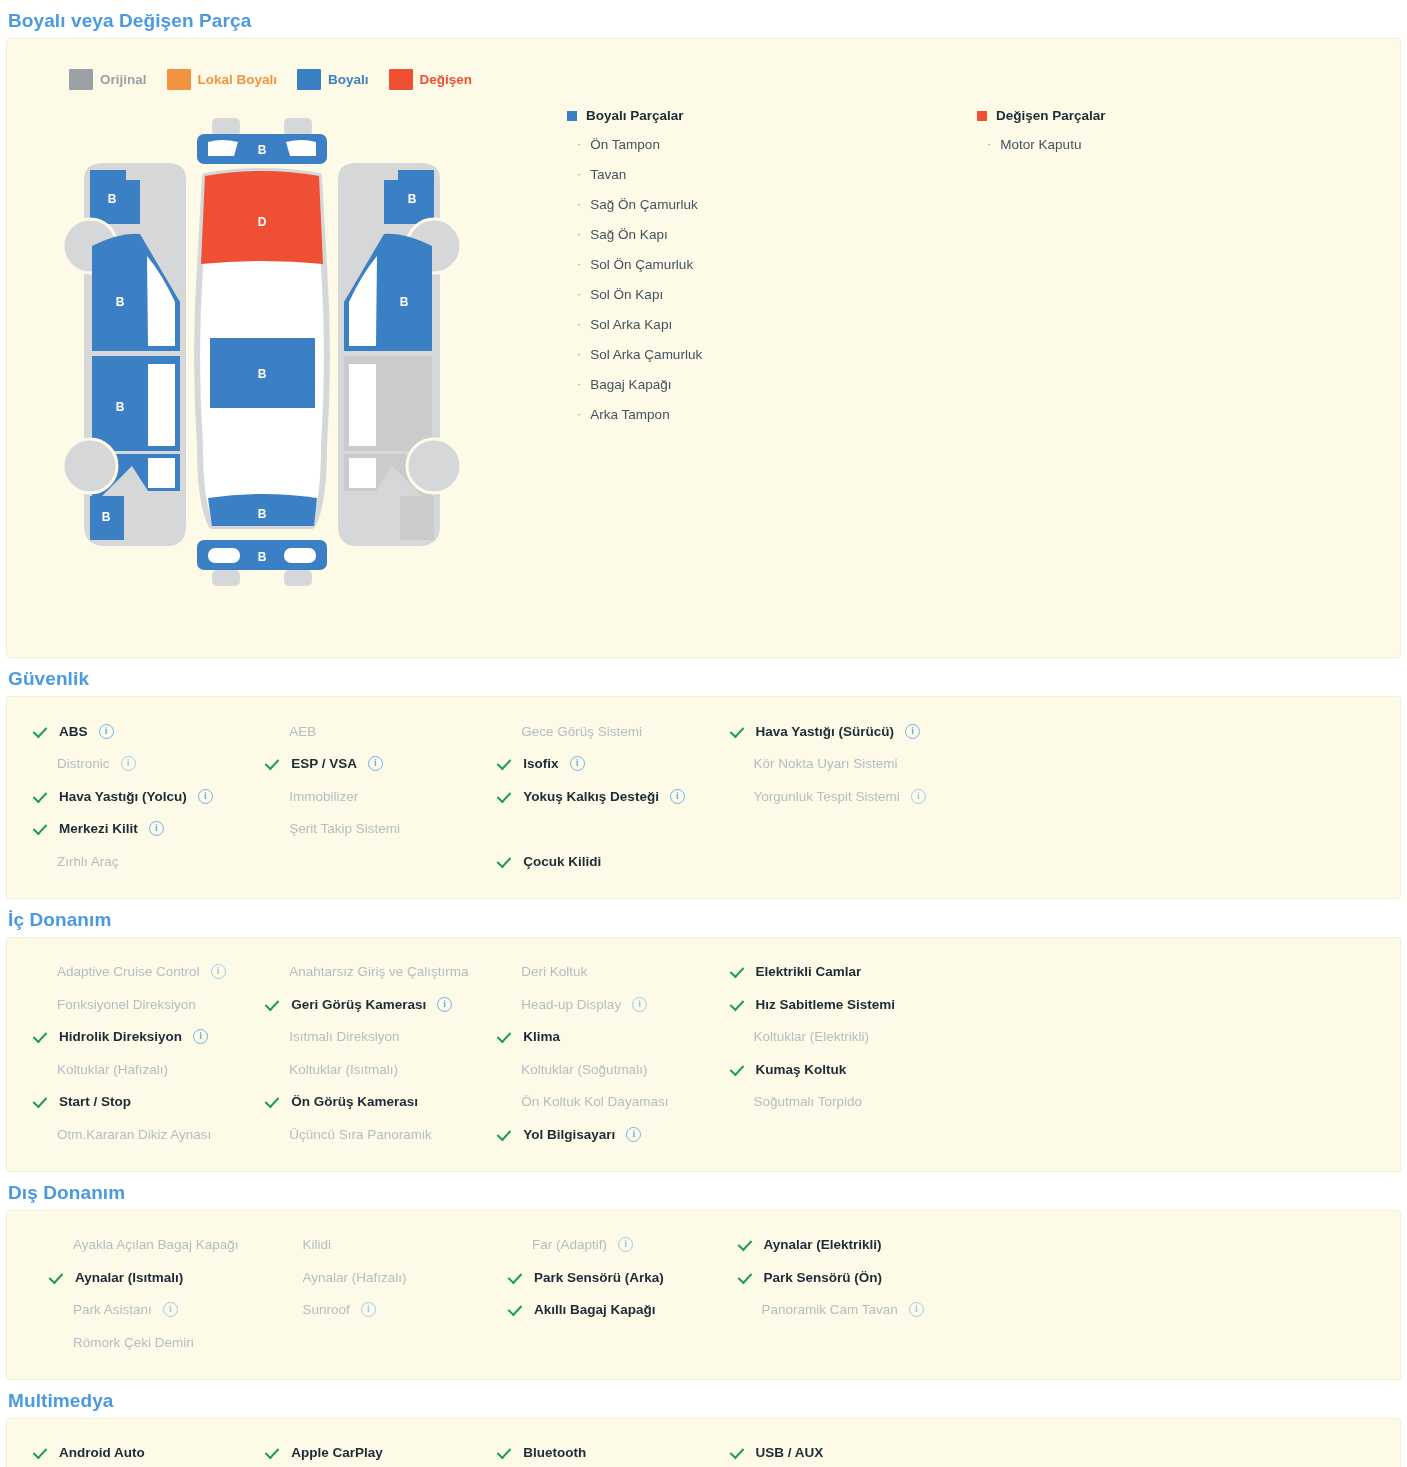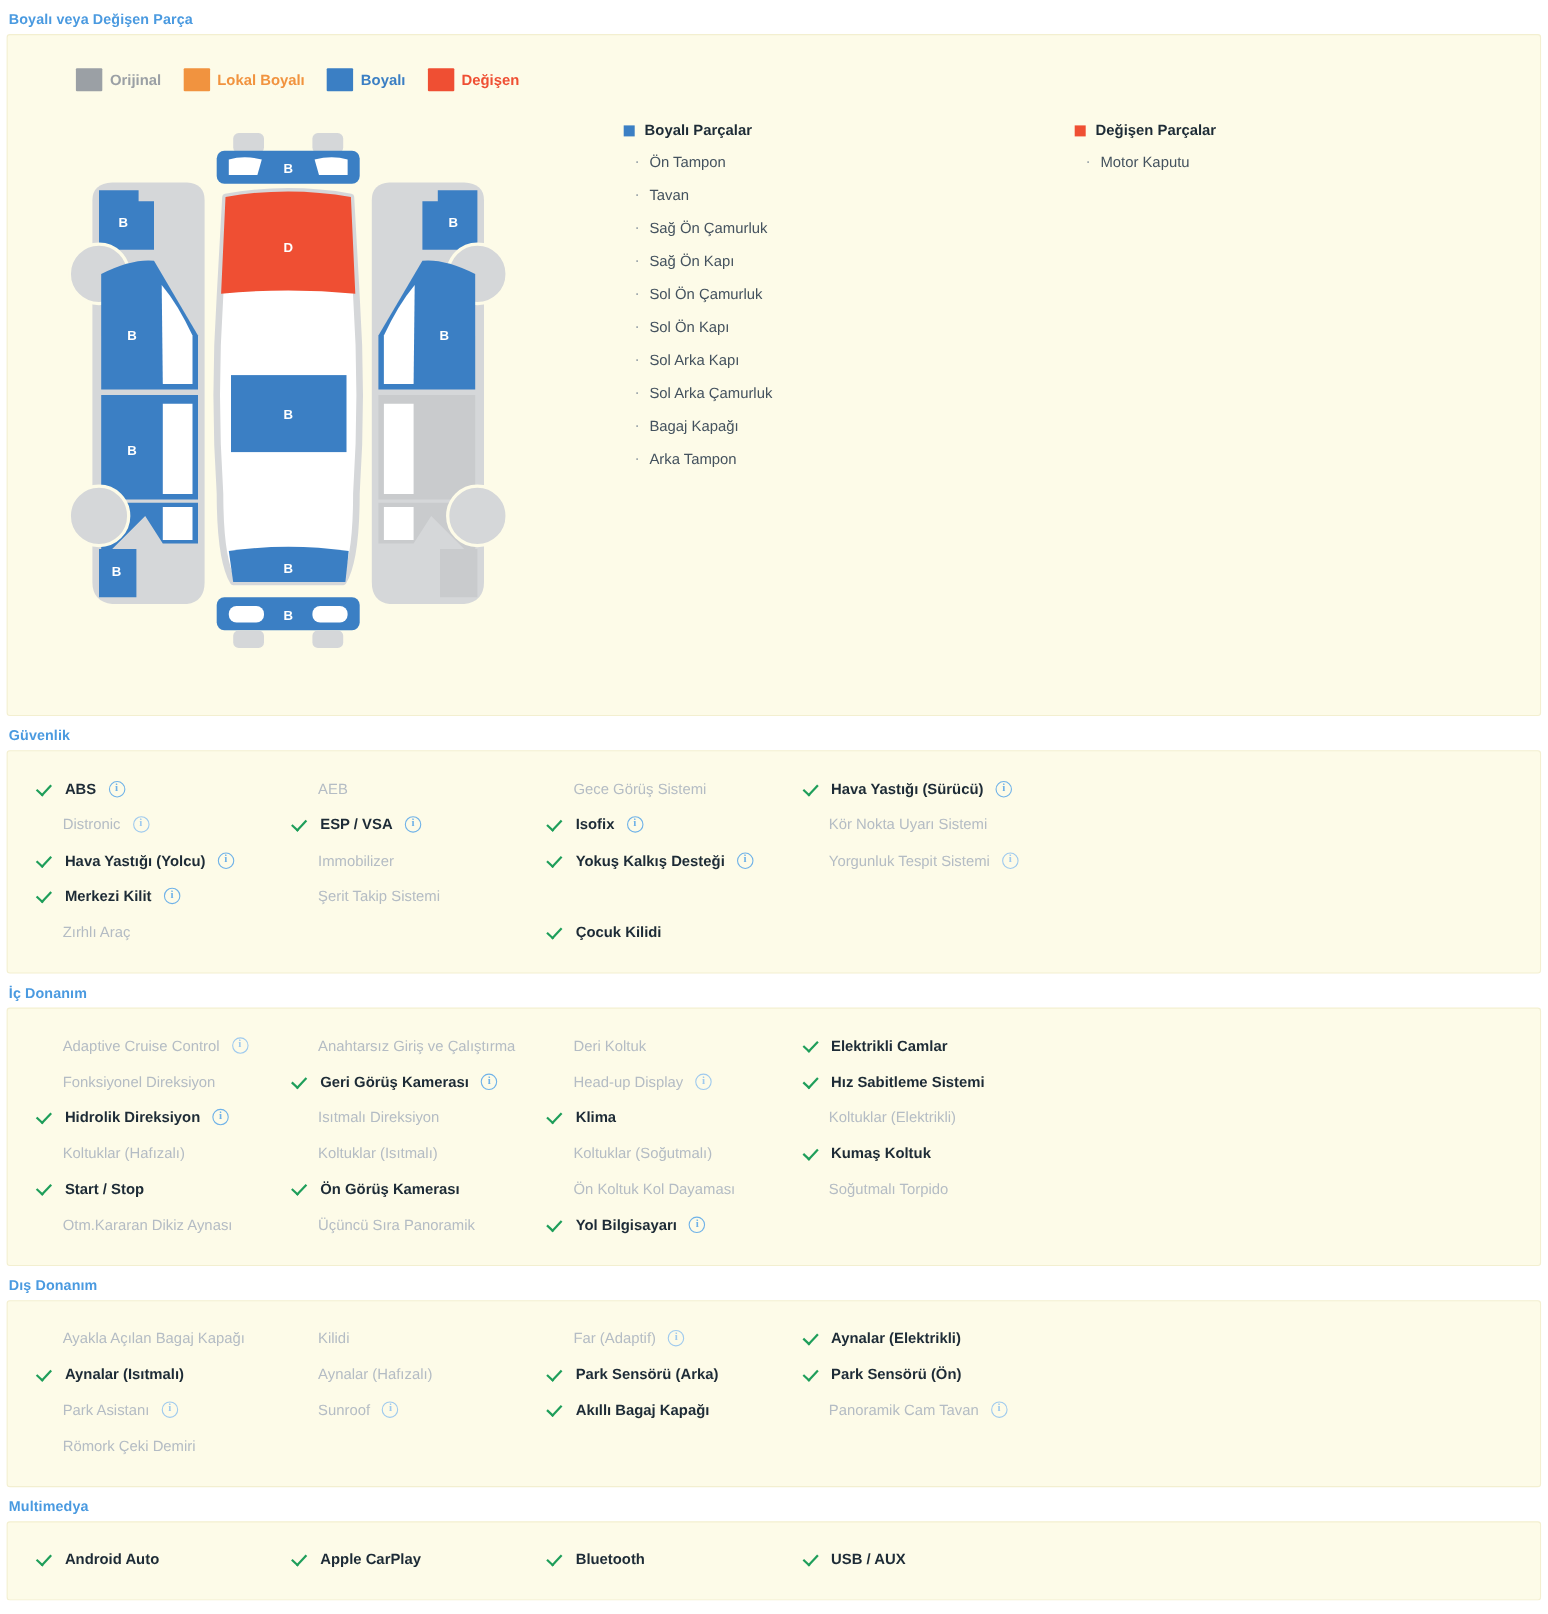--- a/index.html
+++ b/index.html
@@ -5,42 +5,42 @@
   * { box-sizing: border-box; }
   html, body {
     margin: 0; padding: 0;
     background: #ffffff;
     font-family: "Liberation Sans", sans-serif;
   }
   body { width: 1407px; }
 
   .section-title {
     color: #4a9ae0;
-    font-size: 13px;
+    font-size: 19px;
     font-weight: 700;
     padding: 10px 8px 6px 8px;
     letter-spacing: 0.1px;
   }
 
   .panel {
     background: #fdfbe8;
     border: 1px solid #f3efd0;
     border-radius: 3px;
     margin: 0 6px;
   }
 
   
   .damage-panel { padding: 30px 0 28px 0; position: relative; min-height: 620px; }
 
   .legend {
     display: flex;
     align-items: flex-start;
     gap: 10px;
     padding-left: 62px;
-    margin-bottom: 24px;
+    margin-bottom: 14px;
   }
   .legend-item { display: flex; align-items: center; gap: 7px; margin-right: 10px; }
   .legend-swatch { width: 24px; height: 21px; display: inline-block; border-radius: 1px; }
   .legend-label { font-size: 13.5px; font-weight: 700; }
 
   .damage-body { display: flex; align-items: flex-start; }
   .car-col { width: 560px; position: relative; }
   .lists-col { display: flex; flex: 1; padding-top: 4px; }
   .list-block { width: 410px; }
   .list-block.second { width: 400px; }
@@ -61,21 +61,21 @@
 
   
   .feat-grid {
     display: grid;
     grid-template-columns: repeat(6, 1fr);
     grid-auto-flow: column;
     padding: 18px 0 20px 0;
   }
   .feat-grid.g5 { grid-template-rows: repeat(5, 1fr); }
   .feat-grid.g6 { grid-template-rows: repeat(6, 1fr); }
-  .feat-grid.g4 { grid-template-rows: repeat(4, 1fr); }
+  .feat-grid.g4 { grid-template-rows: repeat(4, 1fr); margin-left: 16px; }
   .feat-grid.g1 { grid-template-rows: 1fr; }
 
   .feat {
     display: flex; align-items: center; gap: 7px;
     font-size: 13.5px;
     height: 32.5px;
     padding-left: 28px;
   }
   .feat.on  { color: #1d2b36; font-weight: 700; }
   .feat.off { color: #b4bcc4; font-weight: 400; padding-left: 50px; }

